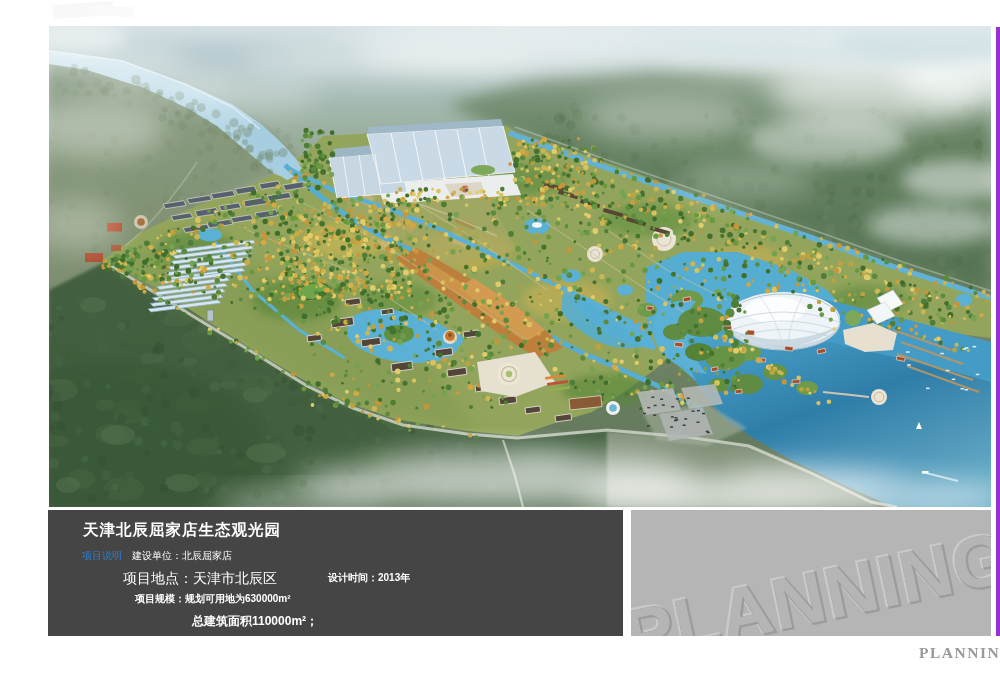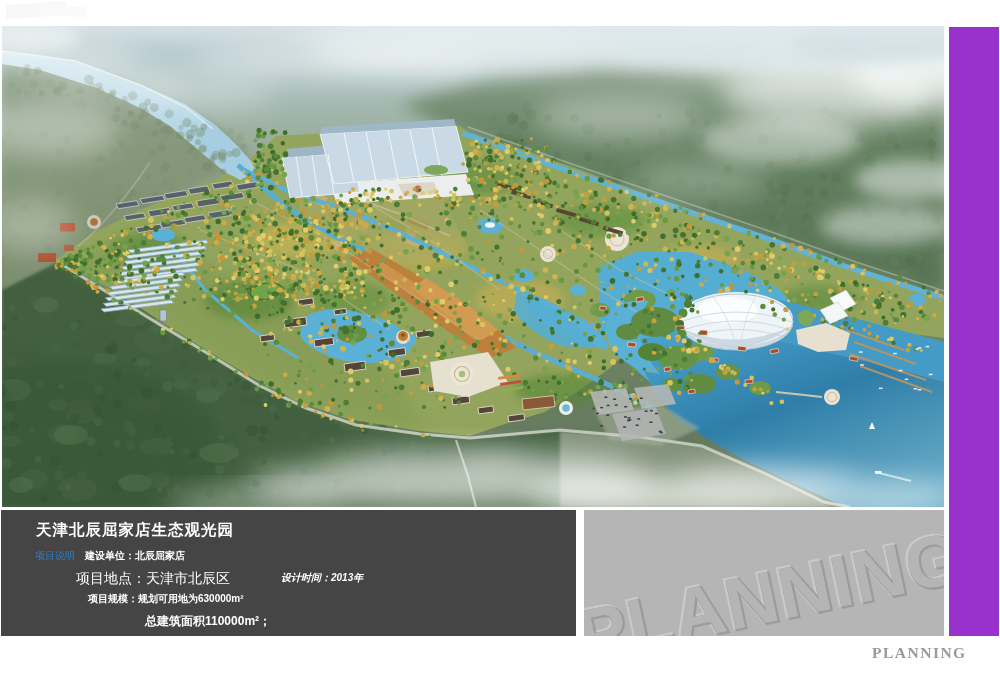--- a/index.html
+++ b/index.html
@@ -1,16 +1,16 @@
 <!DOCTYPE html>
 <html><head>
 <meta charset="utf-8">
 <style>
 html,body{margin:0;padding:0;background:#ffffff;width:1000px;height:678px;overflow:hidden;font-family:"Liberation Sans",sans-serif;}
-#page{position:relative;width:796px;height:678px;background:#ffffff;}
+#page{position:relative;width:796px;height:678px;background:#ffffff;margin-left:47px;}
 .abs{position:absolute;}
 </style>
 </head>
 <body>
 <div id="page">
 
  <div class="abs" style="left:6px;top:3px;width:60px;height:14px;background:#f8f8f8;transform:rotate(-4deg);"></div>
  <div class="abs" style="left:40px;top:6px;width:46px;height:10px;background:#fafafa;transform:rotate(3deg);"></div>
 
  <svg width="942" height="481" viewBox="2 26 942 481" xmlns="http://www.w3.org/2000/svg" style="position:absolute;left:2px;top:26px;display:block">
@@ -3447,25 +3447,25 @@
 
  <rect x="2" y="26" width="942" height="54" fill="url(#topfade)"></rect>
 </svg>
 
  <div class="abs" style="left:1px;top:510px;width:575px;height:126px;background:#454545;"></div>
 
  <div class="abs" style="left:36px;top:520px;color:#ffffff;font-size:15.5px;font-weight:bold;letter-spacing:1px;">天津北辰屈家店生态观光园</div>
 
  <div class="abs" style="left:35px;top:549px;color:#2e7fd0;font-size:10px;font-weight:normal;">项目说明</div>
 
- <div class="abs" style="left:85px;top:549px;color:#ffffff;font-size:10px;font-weight:bold;">建设单位：北辰屈家店</div>
+ <div class="abs" style="left:85px;top:549px;color:#ffffff;font-size:10px;font-weight:normal;">建设单位：北辰屈家店</div>
 
  <div class="abs" style="left:76px;top:570px;color:#ffffff;font-size:14px;font-weight:normal;">项目地点：天津市北辰区</div>
 
- <div class="abs" style="left:281px;top:571px;color:#ffffff;font-size:10px;font-weight:bold;font-style:italic;">设计时间：2013年</div>
+ <div class="abs" style="left:281px;top:571px;color:#ffffff;font-size:10px;font-weight:bold;">设计时间：2013年</div>
 
  <div class="abs" style="left:88px;top:592px;color:#ffffff;font-size:10px;font-weight:bold;text-align:right;">项目规模：规划可用地为630000m²</div>
 
  <div class="abs" style="left:145px;top:613px;color:#ffffff;font-size:12px;font-weight:bold;">总建筑面积110000m²；</div>
 
  <div class="abs" style="left:584px;top:510px;width:360px;height:126px;background:#b5b5b5;overflow:hidden;">
   
   <svg width="360" height="126" xmlns="http://www.w3.org/2000/svg">
    <g transform="rotate(-12 180 63)">
     <text x="-14" y="112" font-family="Liberation Sans, sans-serif" font-size="72" font-weight="bold" letter-spacing="2" fill="none" stroke="#c9c9c9" stroke-width="2.6" transform="translate(-1.2,-1.2)">PLANNING</text>

